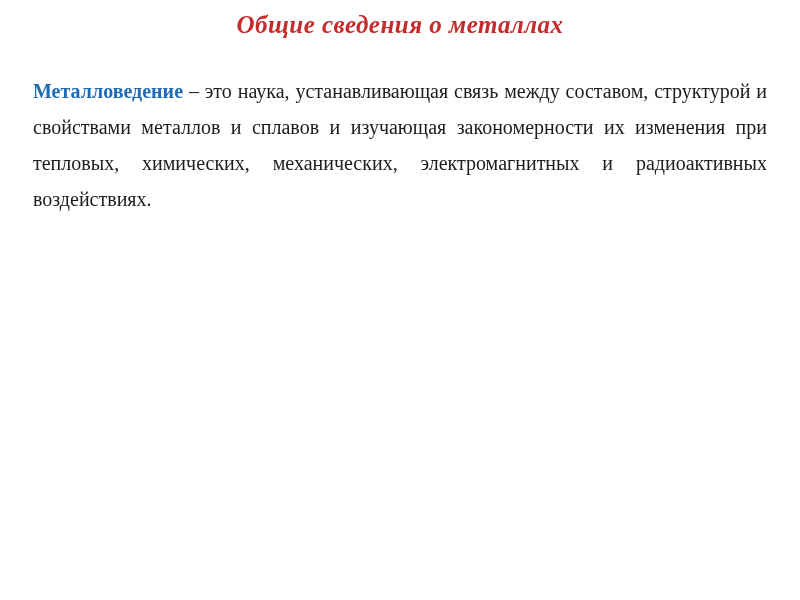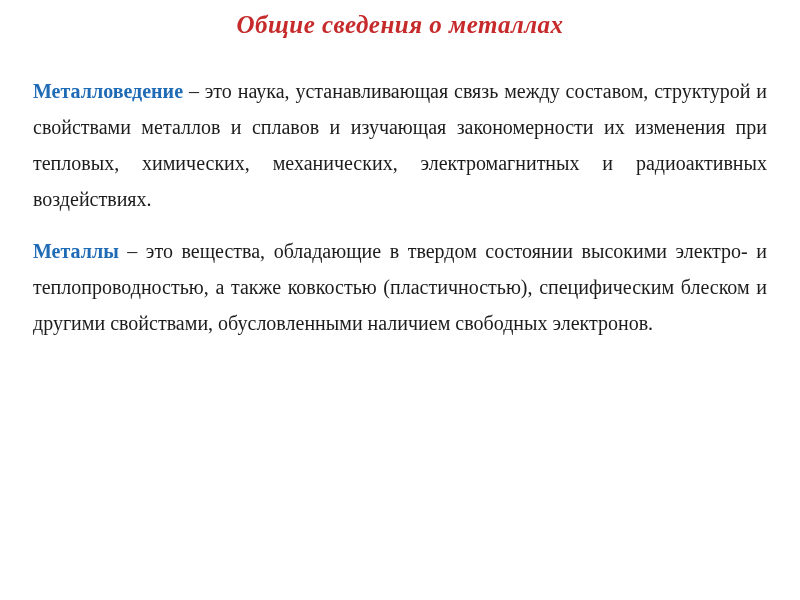--- a/index.html
+++ b/index.html
@@ -47,17 +47,16 @@
 <body>
 
 <div class="slide">
 
   <h1 class="slide-title">Общие сведения о металлах</h1>
 
   <div class="content">
 
     <p class="paragraph"><span class="term">Металловедение</span><span> – это наука, устанавливающая связь между составом, структурой и свойствами металлов и сплавов и изучающая закономерности их изменения при тепловых, химических, механических, электромагнитных и радиоактивных воздействиях.</span></p>
 
-    <p class="paragraph"><span class="term">Металлы</span><span> – это вещества, обладающие в твердом состоянии высокими электро- и теплопроводностью, а также ковкостью (пластичностью), специфическим блеском и другими свойствами, обусловленными наличием свободных электронов.</span></p>
 
   </div>
 
 </div>
 
 </body></html>

